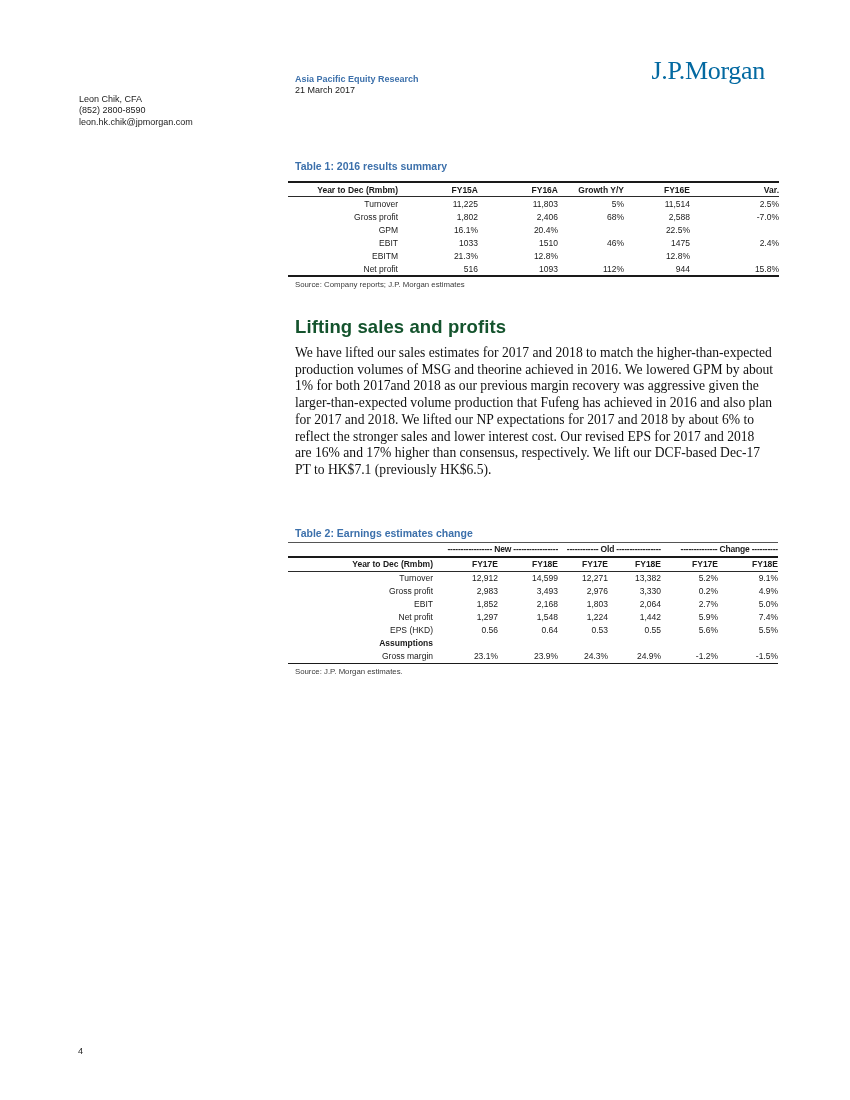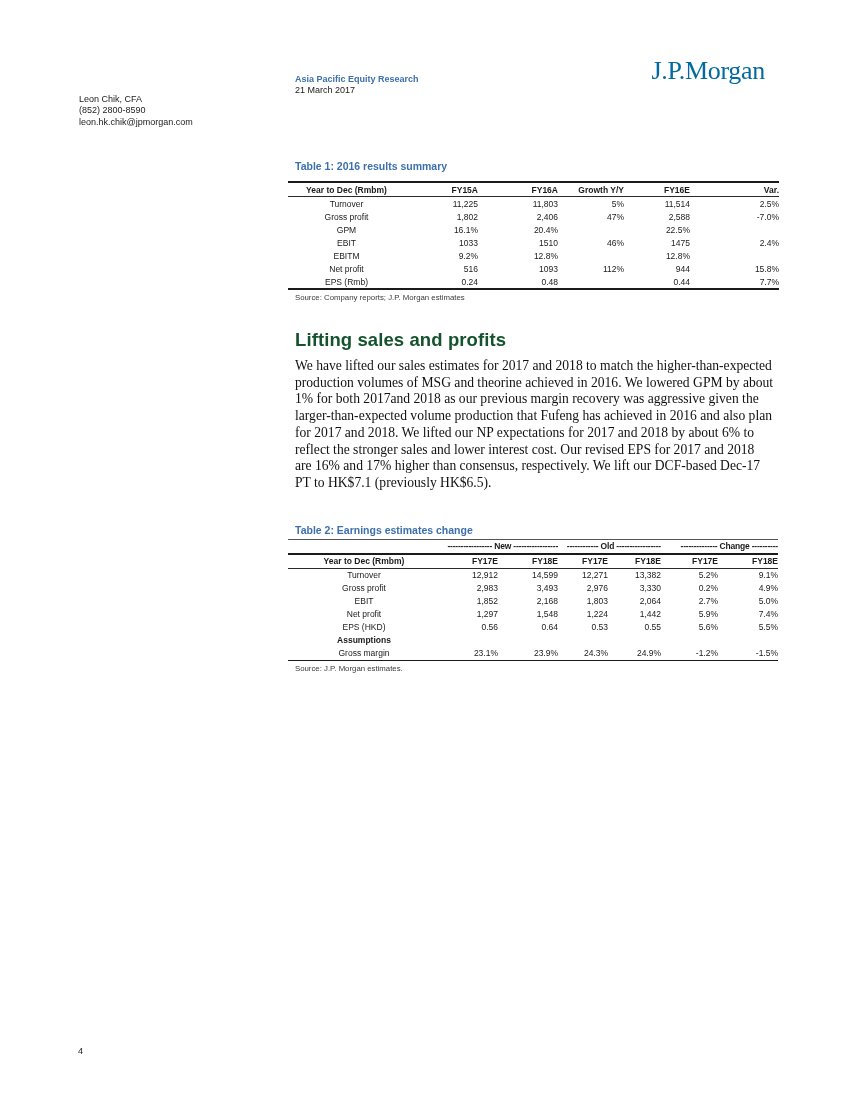--- a/index.html
+++ b/index.html
@@ -13,40 +13,40 @@
   .logo{position:absolute;top:56px;right:85px;font-family:"Liberation Serif",serif;
         font-size:26px;font-weight:500;color:#0369a1;letter-spacing:-0.3px;}
 
   
   .content{position:absolute;left:288px;top:160px;width:491px;}
   .tbl-title{font-size:10.5px;font-weight:bold;color:#3c70ab;margin:0 0 0 7px;}
 
   table{border-collapse:collapse;table-layout:fixed;width:491px;}
   td,th{font-size:8.5px;padding:1.5px 0;text-align:right;white-space:nowrap;
         overflow:hidden;font-weight:normal;}
-  td:first-child,th:first-child{text-align:center;padding-left:7px;}
+  td:first-child,th:first-child{text-align:right;padding-left:7px;}
   thead th{font-weight:bold;}
 
   table.t1{margin-top:9px;border-top:2.5px solid #1a1a1a;border-bottom:2px solid #1a1a1a;}
   table.t1 thead th{border-bottom:1px solid #2a2a2a;}
 
   table.t2{margin-top:3px;border-top:1px solid #555;border-bottom:1.5px solid #1a1a1a;width:490px;}
   table.t2 tr.groups td{font-weight:bold;text-align:right;border-bottom:2px solid #1a1a1a;
         letter-spacing:-0.2px;}
   table.t2 tr.cols th{border-bottom:1px solid #2a2a2a;}
   tr.bold-row td{font-weight:bold;}
 
   .source{font-size:7.8px;color:#3a3a3a;margin:3px 0 0 7px;}
 
   .section-heading{font-size:18.5px;font-weight:bold;color:#14532d;margin:27px 0 0 7px;
         letter-spacing:0.1px;}
   .body-text{font-family:"Liberation Serif",serif;font-size:13.6px;line-height:16.7px;
         color:#111;width:479px;margin:7px 0 0 7px;}
 
-  .t2-block{margin-top:32px;}
+  .t2-block{margin-top:48px;}
   .page-number{position:absolute;left:78px;top:1046px;font-size:9px;color:#222;}
 </style>
 </head>
 <body>
 
 <div class="page">
 
   <div class="contact">
     <div>Leon Chik, CFA</div>
     <div>(852) 2800-8590</div>
@@ -88,21 +88,21 @@
             <td>11,225</td>
             <td>11,803</td>
             <td>5%</td>
             <td>11,514</td>
             <td>2.5%</td>
           </tr>
           <tr>
             <td>Gross profit</td>
             <td>1,802</td>
             <td>2,406</td>
-            <td>47%</td>
+            <td>68%</td>
             <td>2,588</td>
             <td>-7.0%</td>
           </tr>
           <tr>
             <td>GPM</td>
             <td>16.1%</td>
             <td>20.4%</td>
             <td></td>
             <td>22.5%</td>
             <td></td>
@@ -110,41 +110,33 @@
           <tr>
             <td>EBIT</td>
             <td>1033</td>
             <td>1510</td>
             <td>46%</td>
             <td>1475</td>
             <td>2.4%</td>
           </tr>
           <tr>
             <td>EBITM</td>
-            <td>9.2%</td>
+            <td>21.3%</td>
             <td>12.8%</td>
             <td></td>
             <td>12.8%</td>
             <td></td>
           </tr>
           <tr>
             <td>Net profit</td>
             <td>516</td>
             <td>1093</td>
             <td>112%</td>
             <td>944</td>
             <td>15.8%</td>
-          </tr>
-          <tr>
-            <td>EPS (Rmb)</td>
-            <td>0.24</td>
-            <td>0.48</td>
-            <td></td>
-            <td>0.44</td>
-            <td>7.7%</td>
           </tr>
         </tbody>
     </table>
     <div class="source">Source: Company reports; J.P. Morgan estimates</div>
 
     <div class="section-heading">Lifting sales and profits</div>
     <div class="body-text">We have lifted our sales estimates for 2017 and 2018 to match the higher-than-expected production volumes of MSG and theorine achieved in 2016. We lowered GPM by about 1% for both 2017and 2018 as our previous margin recovery was aggressive given the larger-than-expected volume production that Fufeng has achieved in 2016 and also plan for 2017 and 2018. We lifted our NP expectations for 2017 and 2018 by about 6% to reflect the stronger sales and lower interest cost. Our revised EPS for 2017 and 2018 are 16% and 17% higher than consensus, respectively. We lift our DCF-based Dec-17 PT to HK$7.1 (previously HK$6.5).</div>
 
     <div class="t2-block">
       <div class="tbl-title">Table 2: Earnings estimates change</div>

